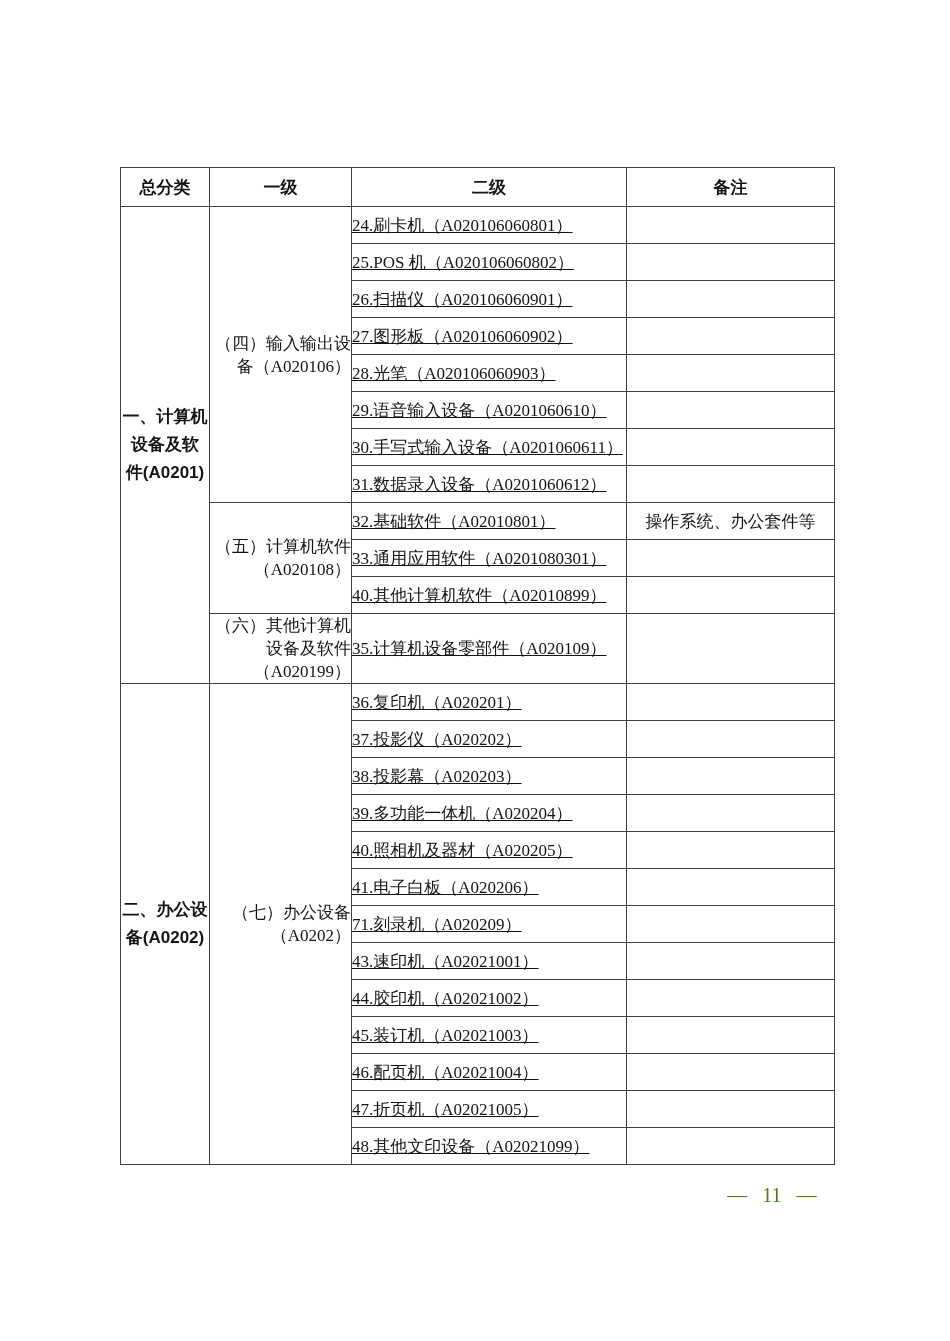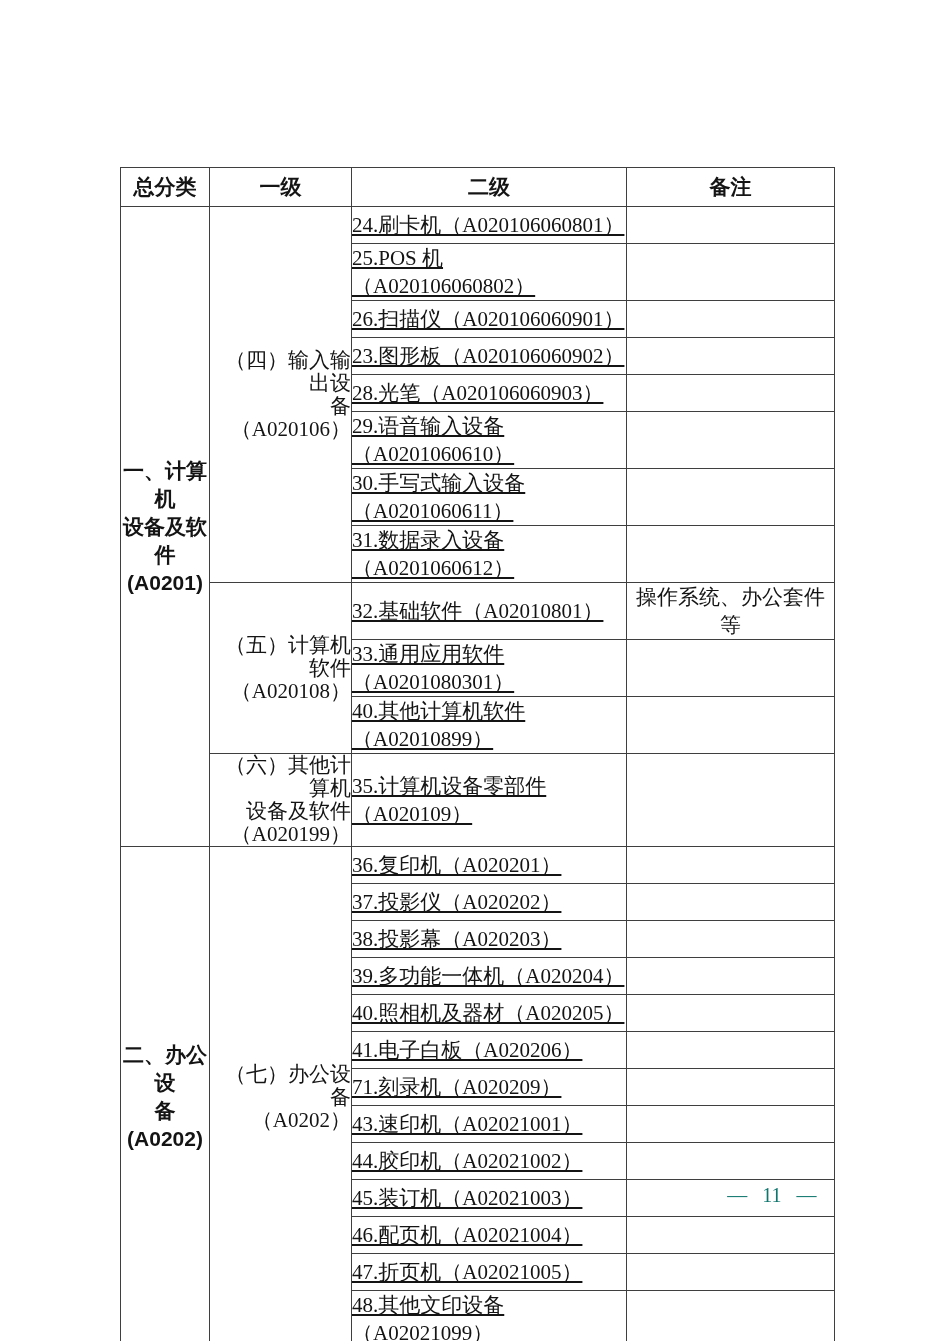--- a/index.html
+++ b/index.html
@@ -20,21 +20,21 @@
     position: absolute;
     left: 120px;
     top: 167px;
     width: 714px;
     border-collapse: collapse;
     table-layout: fixed;
   }
   table.class-table th,
   table.class-table td {
     border: 1px solid #3f3f3f;
-    font-size: 21px;
+    font-size: 17px;
     color: #141414;
     vertical-align: middle;
     padding: 0;
     overflow: hidden;
   }
   table.class-table thead tr {
     height: 39px;
   }
   table.class-table tbody tr {
     height: 37px;
@@ -70,21 +70,21 @@
     padding-right: 2px;
   }
   .page-number {
     position: absolute;
     top: 1184px;
     left: 712px;
     width: 120px;
     text-align: center;
     font-family: "Liberation Serif", "DejaVu Serif", serif;
     font-size: 20px;
-    color: #0f766e;
+    color: #4d7c0f;
     word-spacing: 10px;
     white-space: nowrap;
   }
 </style>
 </head>
 <body>
 
 <div class="page">
 
   <table class="class-table">
@@ -114,21 +114,21 @@
         </tr>
         <tr>
           <td class="lv2">25.POS 机（A020106060802）</td>
           <td class="rmk"></td>
         </tr>
         <tr>
           <td class="lv2">26.扫描仪（A020106060901）</td>
           <td class="rmk"></td>
         </tr>
         <tr>
-          <td class="lv2">23.图形板（A020106060902）</td>
+          <td class="lv2">27.图形板（A020106060902）</td>
           <td class="rmk"></td>
         </tr>
         <tr>
           <td class="lv2">28.光笔（A020106060903）</td>
           <td class="rmk"></td>
         </tr>
         <tr>
           <td class="lv2">29.语音输入设备（A0201060610）</td>
           <td class="rmk"></td>
         </tr>

